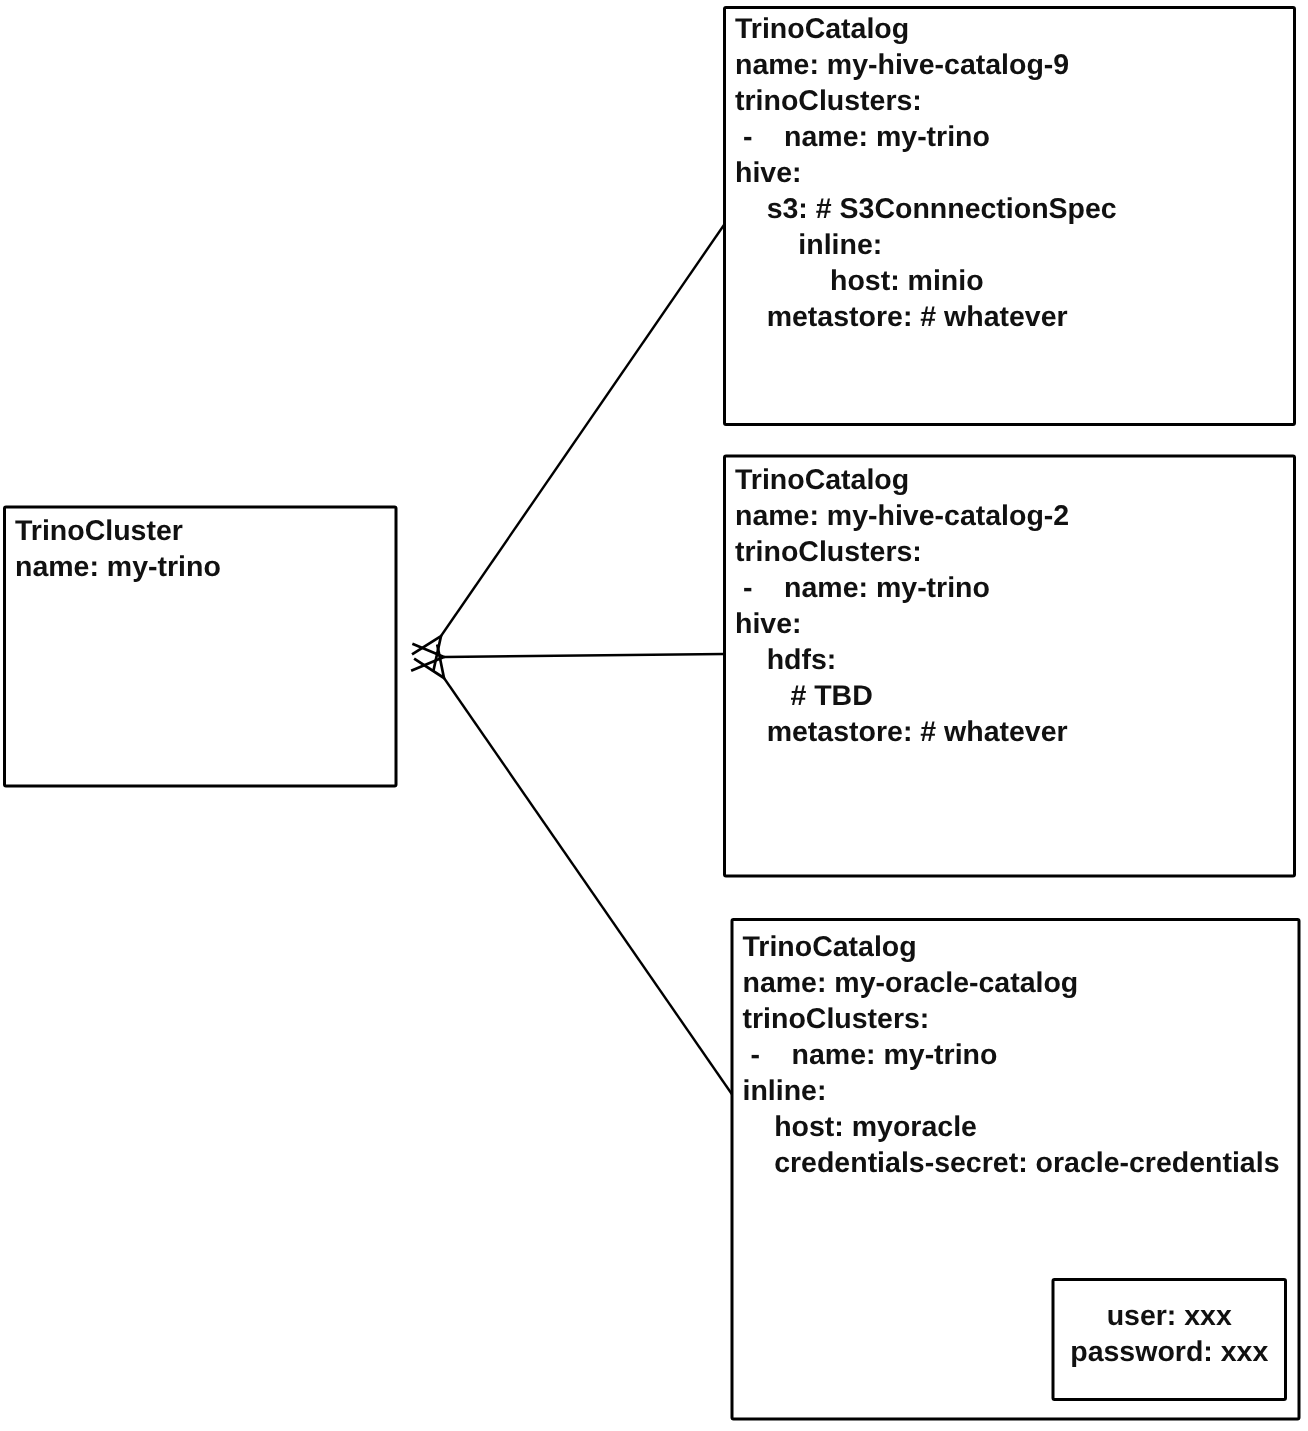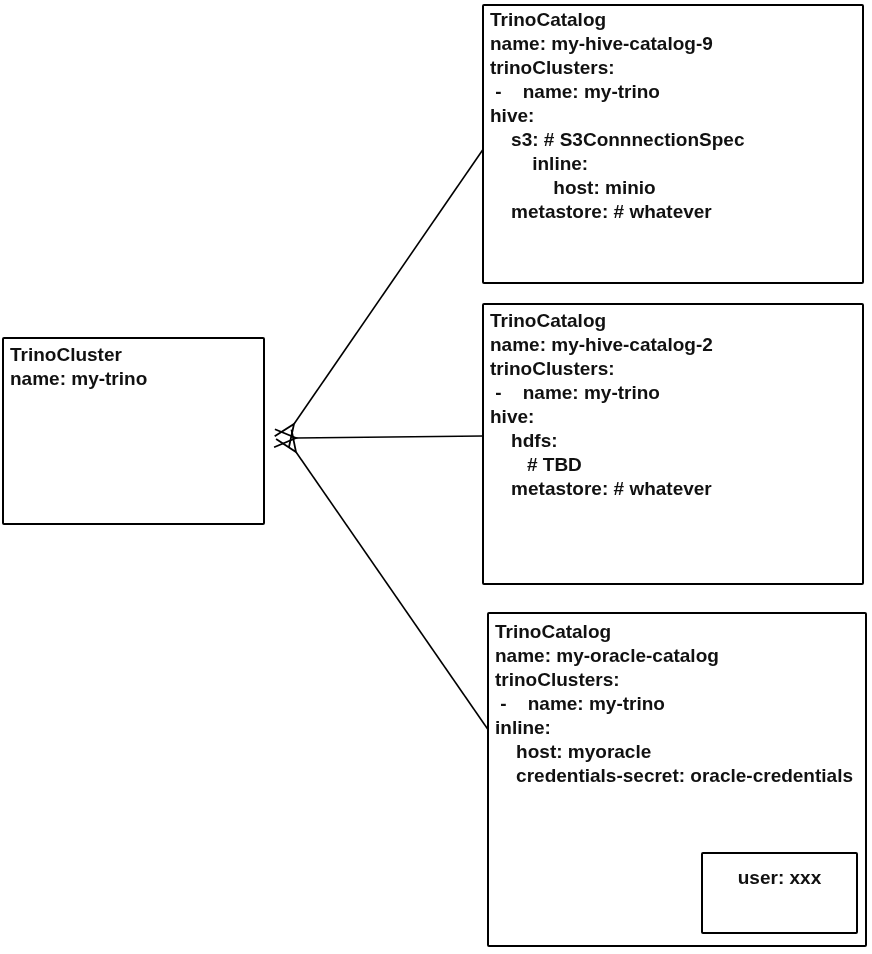--- a/index.html
+++ b/index.html
@@ -70,15 +70,16 @@
     <div class="ln">name: my-oracle-catalog</div>
     <div class="ln">trinoClusters:</div>
     <div class="ln"> -    name: my-trino</div>
     <div class="ln">inline:</div>
     <div class="ln">    host: myoracle</div>
     <div class="ln">    credentials-secret: oracle-credentials</div>
   </div>
 
   <div class="box" id="box-secret">
     <div class="ln">user: xxx</div>
+    <div class="ln">password: xxx</div>
   </div>
 
 </div>
 
 </body></html>

